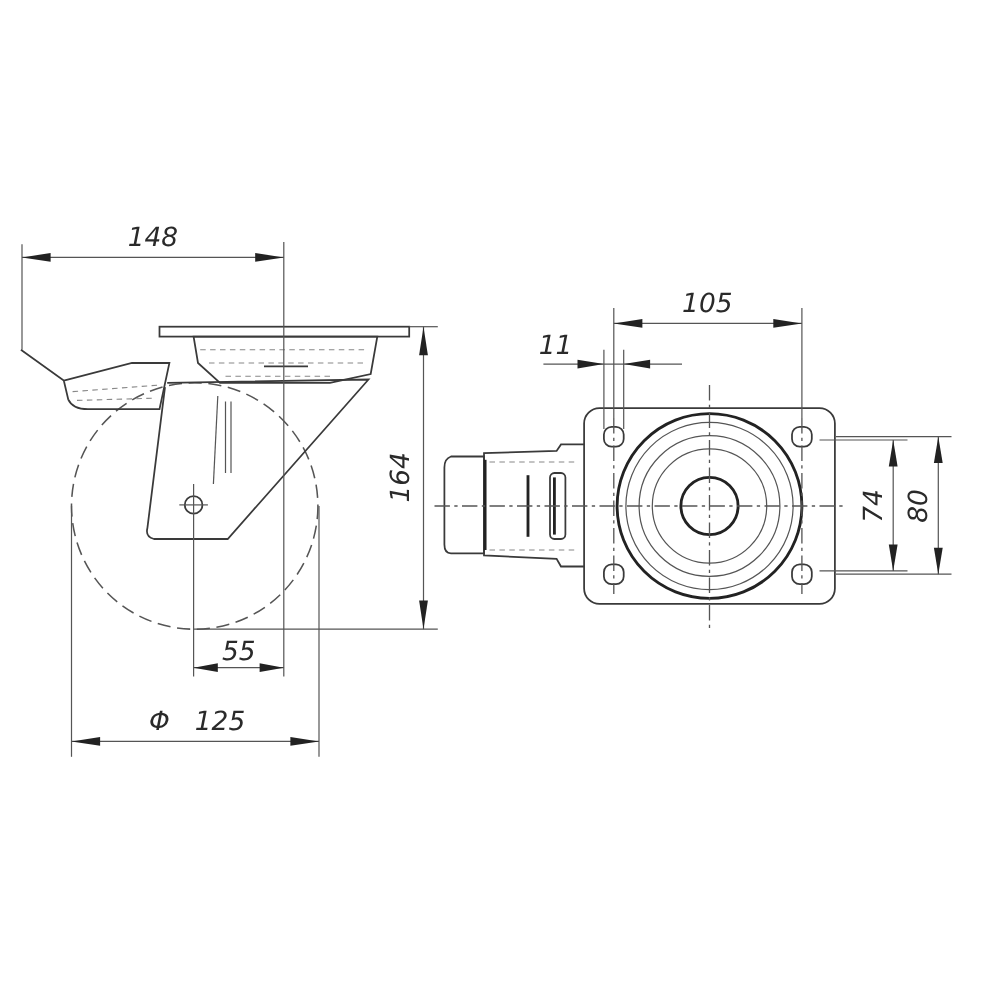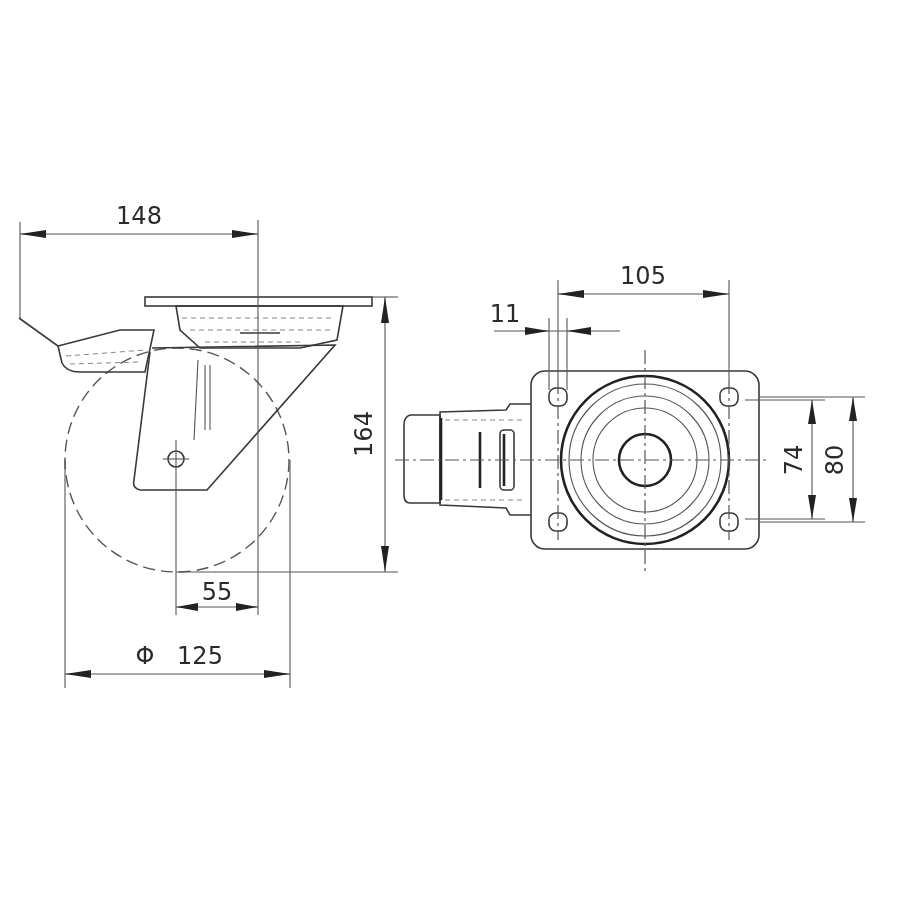--- a/index.html
+++ b/index.html
@@ -1,17 +1,17 @@
 <!DOCTYPE html>
 <html><head>
 <meta charset="utf-8">
 <style>
   html, body { margin: 0; padding: 0; background: #ffffff; }
   body { width: 900px; height: 900px; overflow: hidden; }
-  #canvas { position: absolute; left: 0; top: 0; width: 900px; height: 759px; }
+  #canvas { position: absolute; left: 0; top: 0; width: 900px; height: 759px; font-style: italic; }
   svg text { font-family: "DejaVu Sans", "Liberation Sans", sans-serif; fill: #2a2a2a; }
   .ln { stroke: #3a3a3a; fill: none; stroke-width: 1.6; }
   .thick { stroke: #222; fill: none; stroke-width: 2.6; }
   .thin { stroke: #555; fill: none; stroke-width: 1.1; }
   .dash { stroke: #555; fill: none; stroke-width: 1.4; stroke-dasharray: 12 6; }
   .center { stroke: #555; fill: none; stroke-width: 1.2; stroke-dasharray: 14 4 3 4; }
   .hatch { stroke: #888; fill: none; stroke-width: 1; stroke-dasharray: 5 4; }
   .arrow { fill: #222; }
 </style>
 </head>

